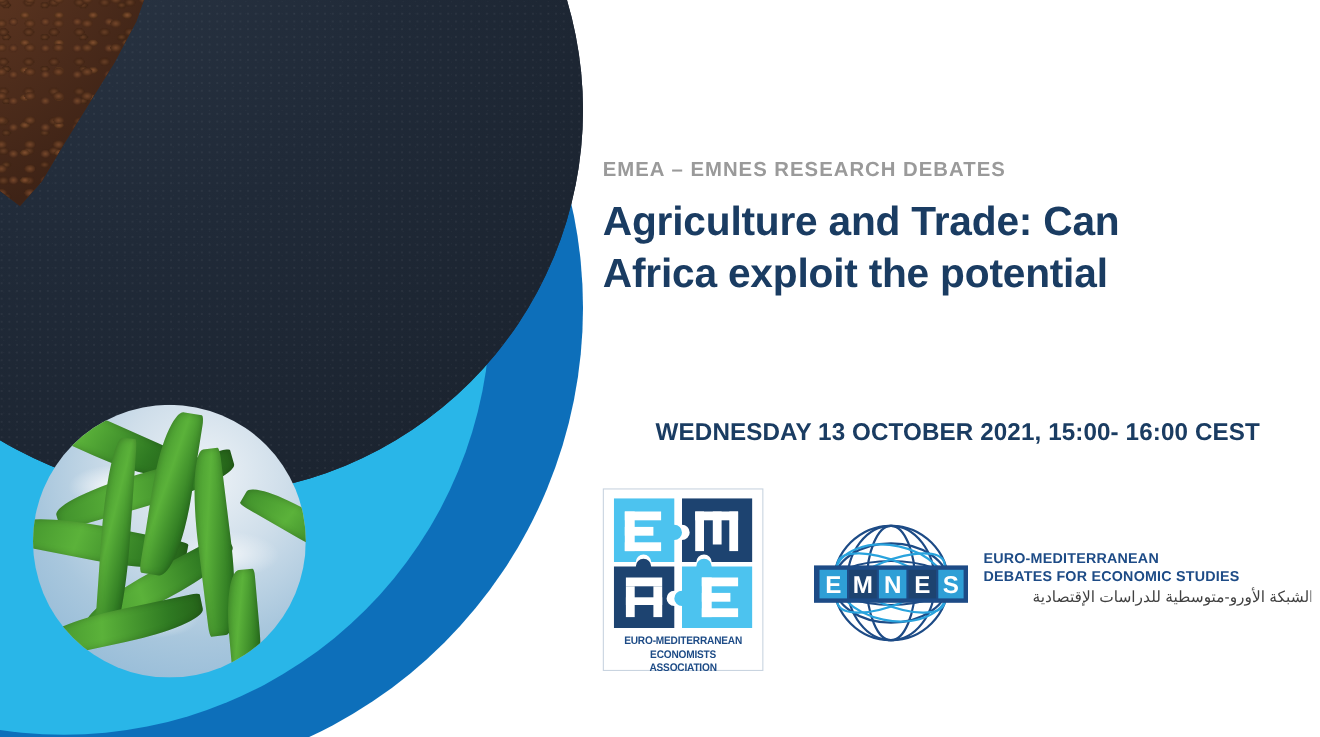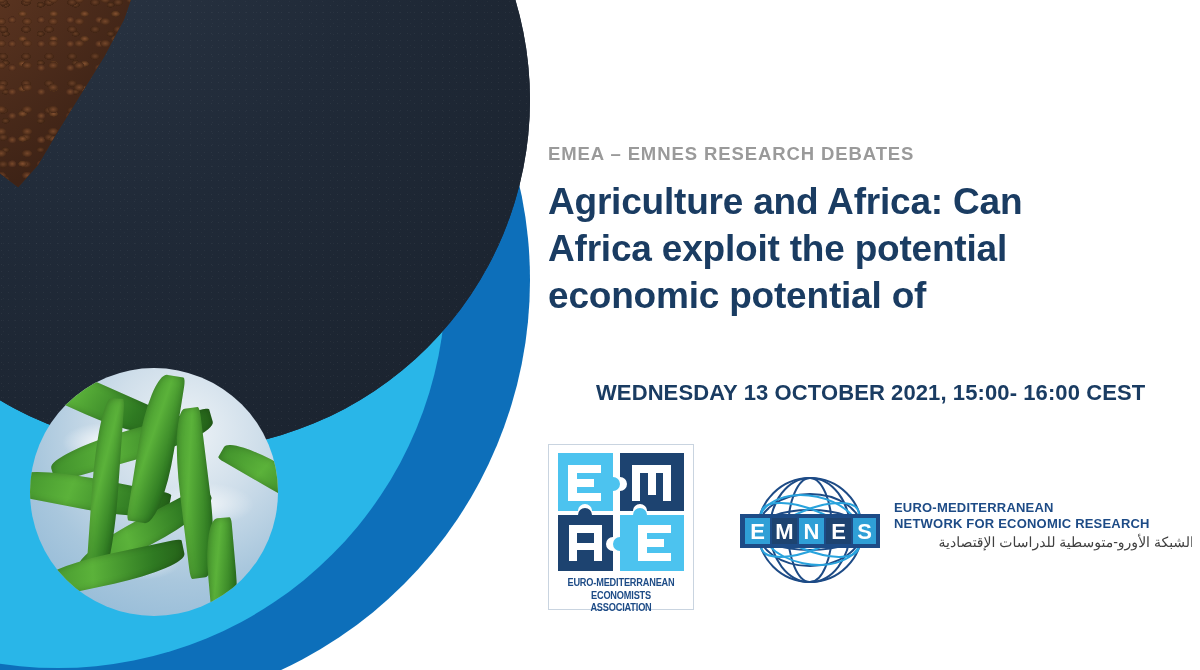--- a/index.html
+++ b/index.html
@@ -312,23 +312,22 @@
       <div class="leaf" style="left:6px;   top:186px; width:150px; height:30px; transform:rotate(-12deg);"></div>
       <div class="leaf" style="left:178px; top:150px; width:28px;  height:110px; transform:rotate(-5deg);"></div>
     </div>
   </div>
 
   <div id="content">
 
     <div class="eyebrow">EMEA – EMNES RESEARCH DEBATES</div>
 
     <div class="headline">
-      <span class="hl-line">Agriculture and Africa: Can</span>
+      <span class="hl-line">Agriculture and Trade: Can</span>
       <span class="hl-line">Africa exploit the potential</span>
-      <span class="hl-line">economic potential of</span>
     </div>
 
     <div class="datetime">WEDNESDAY 13 OCTOBER 2021, 15:00- 16:00 CEST</div>
 
     <div class="logos">
 
       <div class="emea">
         <div class="emea-grid">
           <svg viewBox="0 0 126 118" width="126" height="118">
 
@@ -401,20 +400,20 @@
               <text x="21.5" y="69">E</text>
               <text x="48.5" y="69">M</text>
               <text x="75.5" y="69">N</text>
               <text x="102.5" y="69">E</text>
               <text x="128.5" y="69">S</text>
             </g>
           </svg>
         </div>
         <div class="emnes-text">
           <div class="emnes-l1">EURO-MEDITERRANEAN</div>
-          <div class="emnes-l2">NETWORK FOR ECONOMIC RESEARCH</div>
+          <div class="emnes-l2">DEBATES FOR ECONOMIC STUDIES</div>
           <div class="emnes-ar">الشبكة الأورو-متوسطية للدراسات الإقتصادية</div>
         </div>
       </div>
 
     </div>
   </div>
 </div>
 
 </body></html>

